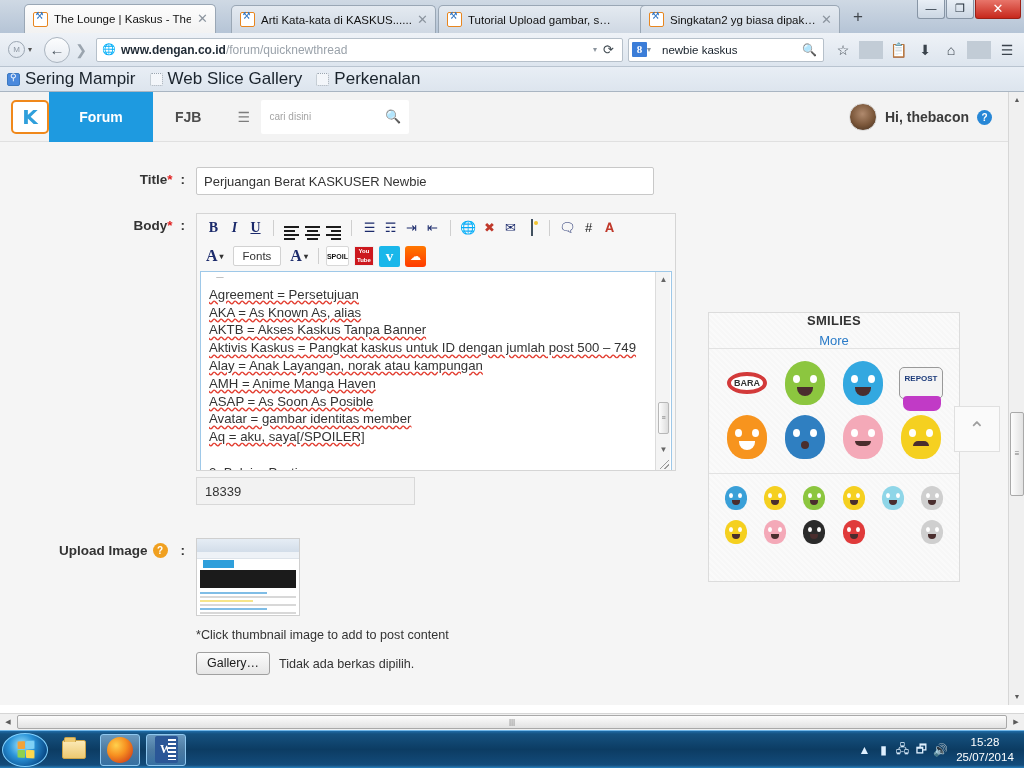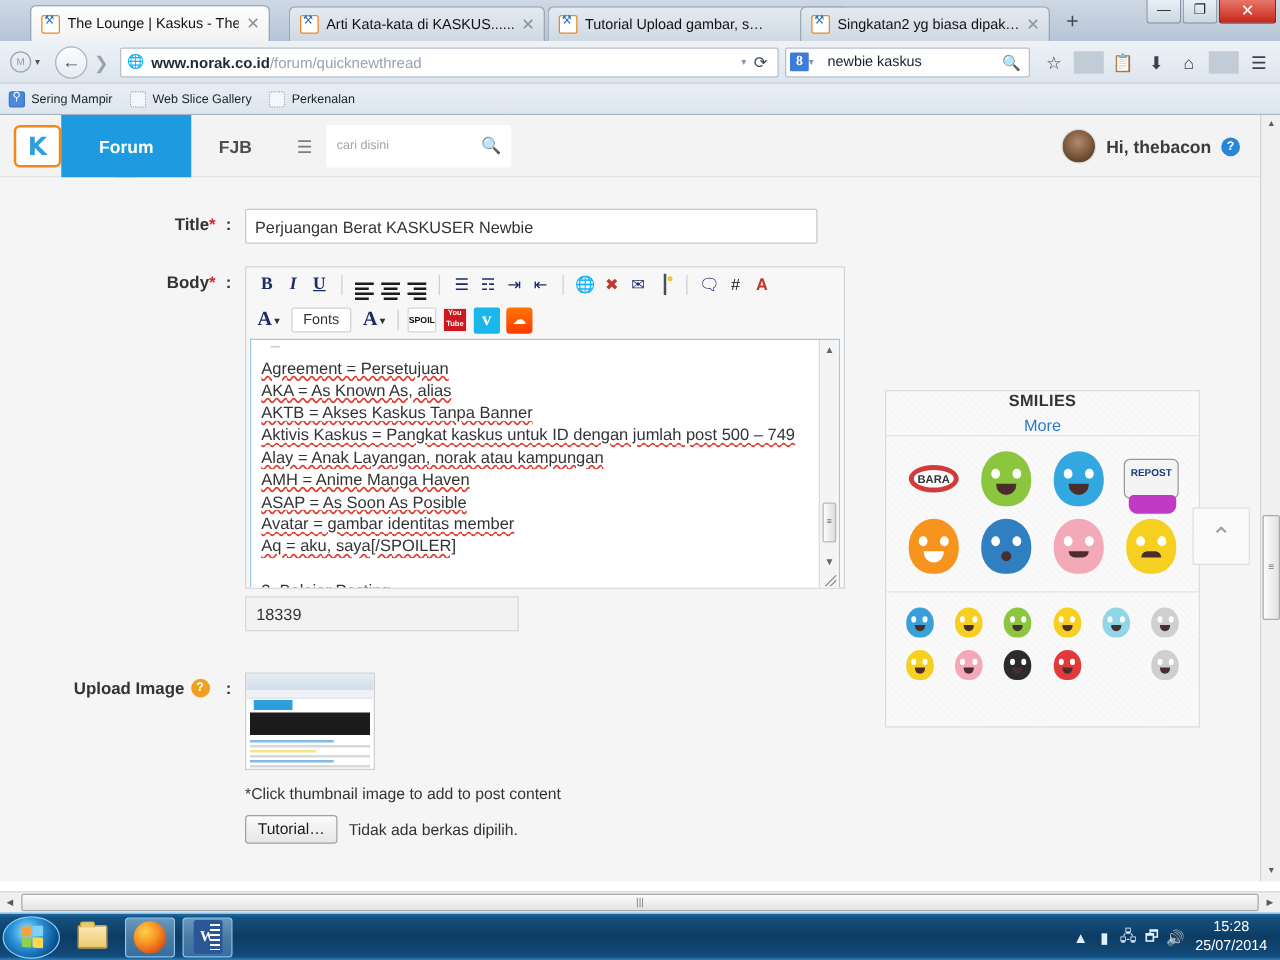--- a/index.html
+++ b/index.html
@@ -103,21 +103,21 @@
   .mag { font-size: 12px; color: #4a6fa5; margin-right: 3px; }
   .navicons { display: flex; align-items: center; margin-left: 7px; gap: 2px; }
   .navicons span { width: 24px; text-align: center; font-size: 14px; color: #3a434c; }
   .sep-v { width: 1px; height: 18px; background: #c2ccd6; margin: 0 2px; }
 
   .bookmarkbar {
     position: absolute; left: 0; top: 67px; width: 1024px; height: 25px;
     background: linear-gradient(to bottom,#e8eef5 0%,#dde5ee 100%);
     border-bottom: 1px solid #a9b5c2;
     display: flex; align-items: center; padding-left: 7px; gap: 14px;
-    font-size: 10px; color: #1a232c;
+    font-size: 17px; color: #1a232c;
   }
   .bm { display: flex; align-items: center; gap: 5px; }
   .bm-ico {
     width: 13px; height: 13px; border: 1px dotted #9aa5b0;
     border-radius: 2px; background: #f3f6fa;
   }
   .bm-ico.blue { border: 1px solid #3c79c0; background: #4a89dd; position: relative; }
   .bm-ico.blue::after { content:"⚲"; position:absolute; left:2px; top:-2px; font-size:9px; color:#fff; }
 
   
@@ -469,21 +469,21 @@
 
   <div class="chrome-navbar">
     <div class="ff-icon">M</div>
     <div class="drop-caret">▾</div>
     <div class="backfwd">
       <div class="back-circle">←</div>
       <div class="fwd-arrow">❯</div>
     </div>
     <div class="urlbar">
       <span class="globe-icon">🌐</span>
-      <span class="url-text"><b>www.norak.co.id</b><span>/forum/quicknewthread</span></span>
+      <span class="url-text"><b>www.dengan.co.id</b><span>/forum/quicknewthread</span></span>
       <span class="url-caret">▾</span>
       <span class="reload">⟳</span>
     </div>
     <div class="searchbar">
       <span class="g-icon">8</span>
       <span class="url-caret">▾</span>
       <span class="search-term">newbie kaskus</span>
       <span class="mag">🔍</span>
     </div>
     <div class="navicons">
@@ -654,21 +654,21 @@
                 <div class="t-line"></div>
                 <div class="t-line y"></div>
               <div class="t-line"></div>
                 <div class="t-line b"></div>
                 <div class="t-line"></div>
 
             </div>
           </div>
           <div class="note">*Click thumbnail image to add to post content</div>
           <div class="browse-row">
-            <div class="browse-btn">Tutorial…</div>
+            <div class="browse-btn">Gallery…</div>
             <div class="browse-txt">Tidak ada berkas dipilih.</div>
           </div>
         </div>
       </div>
     </div>
 
     <div class="smilies">
       <div class="smilies-hd">
         <span class="t">SMILIES</span>
         <span class="m">More</span>

